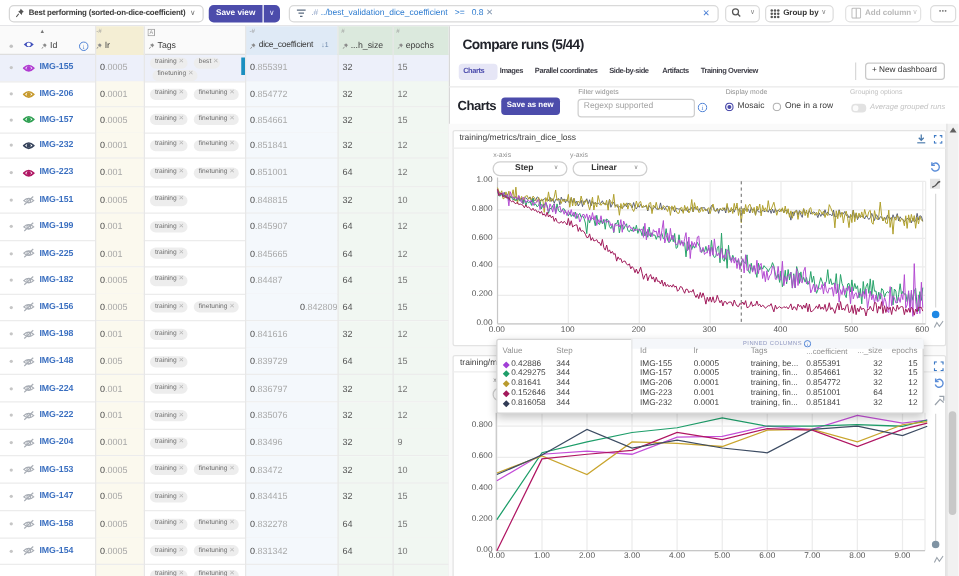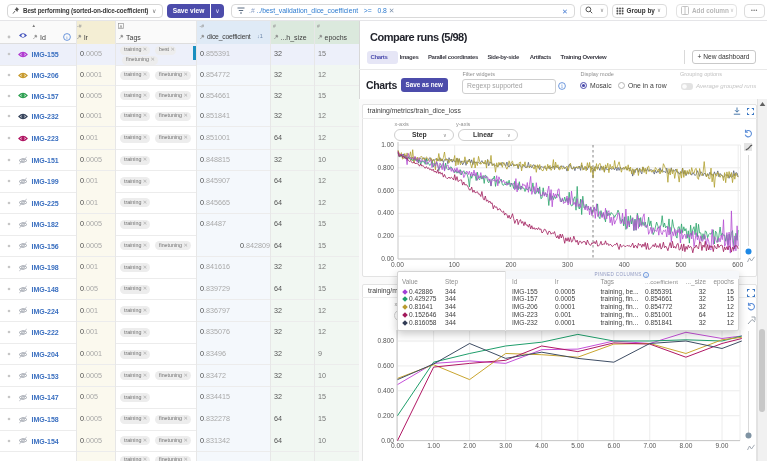--- a/index.html
+++ b/index.html
@@ -489,21 +489,21 @@
 <div style="position:absolute;left:155px;top:455.5px;width:36px;height:9px;background:#ededed;border-radius:5px;"></div>
     <div style="position:absolute;left:159px;top:460.2px;font-size:5.3px;line-height:5.3px;transform-origin:left center;transform:translateY(-50%);color:#6f6f6f;font-weight:400;white-space:nowrap;">finetuning&nbsp;<span style="color:#b3b3b3">✕</span></div>
 <div style="position:absolute;left:76px;top:21px;width:1px;height:440px;background:#e7e7e7;"></div>
 <div style="position:absolute;left:115px;top:21px;width:1px;height:440px;background:#e7e7e7;"></div>
 <div style="position:absolute;left:196px;top:21px;width:1px;height:440px;background:#e7e7e7;"></div>
 <div style="position:absolute;left:270px;top:21px;width:1px;height:440px;background:#e7e7e7;"></div>
 <div style="position:absolute;left:314px;top:21px;width:1px;height:440px;background:#e7e7e7;"></div>
 <div style="position:absolute;left:193px;top:45.5px;width:3px;height:14.5px;background:#1b8fc0;"></div>
 <div style="position:absolute;left:359px;top:21px;width:408px;height:440px;background:#fff;"></div>
 <div style="position:absolute;left:358.5px;top:21px;width:1px;height:440px;background:#d8d8d8;"></div>
-<div style="position:absolute;left:370px;top:36.5px;font-size:11px;line-height:11px;transform-origin:left center;transform:translateY(-50%);color:#22242c;font-weight:700;white-space:nowrap;letter-spacing:-0.5px;">Compare runs (5/98)</div>
+<div style="position:absolute;left:370px;top:36.5px;font-size:11px;line-height:11px;transform-origin:left center;transform:translateY(-50%);color:#22242c;font-weight:700;white-space:nowrap;letter-spacing:-0.5px;">Compare runs (5/44)</div>
 <div style="position:absolute;left:366.5px;top:50.5px;width:31px;height:13px;background:#e6e6f6;border-radius:3px;"></div>
 <div style="position:absolute;left:370.5px;top:57px;font-size:6.0px;line-height:6.0px;transform-origin:left center;transform:translateY(-50%);color:#4d4dad;font-weight:700;white-space:nowrap;letter-spacing:-0.35px;">Charts</div>
 <div style="position:absolute;left:399.8px;top:57px;font-size:6.0px;line-height:6.0px;transform-origin:left center;transform:translateY(-50%);color:#41414a;font-weight:700;white-space:nowrap;letter-spacing:-0.35px;">Images</div>
 <div style="position:absolute;left:427.9px;top:57px;font-size:6.0px;line-height:6.0px;transform-origin:left center;transform:translateY(-50%);color:#41414a;font-weight:700;white-space:nowrap;letter-spacing:-0.35px;">Parallel coordinates</div>
 <div style="position:absolute;left:487.4px;top:57px;font-size:6.0px;line-height:6.0px;transform-origin:left center;transform:translateY(-50%);color:#41414a;font-weight:700;white-space:nowrap;letter-spacing:-0.35px;">Side-by-side</div>
 <div style="position:absolute;left:529.8px;top:57px;font-size:6.0px;line-height:6.0px;transform-origin:left center;transform:translateY(-50%);color:#41414a;font-weight:700;white-space:nowrap;letter-spacing:-0.35px;">Artifacts</div>
 <div style="position:absolute;left:560.6px;top:57px;font-size:6.0px;line-height:6.0px;transform-origin:left center;transform:translateY(-50%);color:#41414a;font-weight:700;white-space:nowrap;letter-spacing:-0.35px;">Training Overview</div>
 <div style="position:absolute;left:684px;top:50px;width:1px;height:14px;background:#d9d9d9;"></div>
 <div style="position:absolute;left:691.5px;top:49.5px;width:64px;height:14px;background:#fff;border:1px solid #c9c9c9;border-radius:3px;"></div>
 <div style="position:absolute;left:723.5px;transform:translateX(-50%);top:56.7px;font-size:6.6px;line-height:6.6px;transform-origin:left center;transform:translate(-50%,-50%);color:#333;font-weight:400;white-space:nowrap;">+ New dashboard</div>

